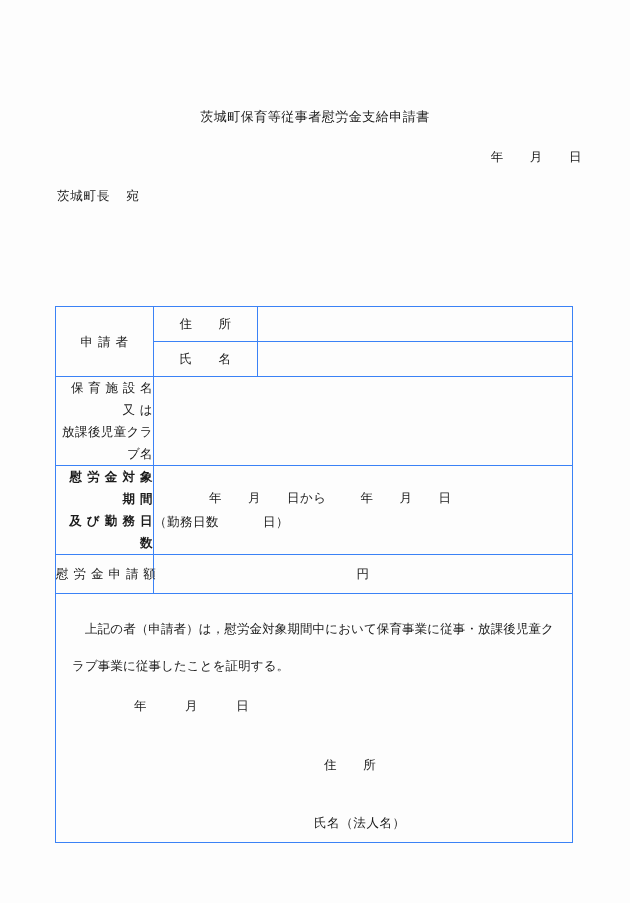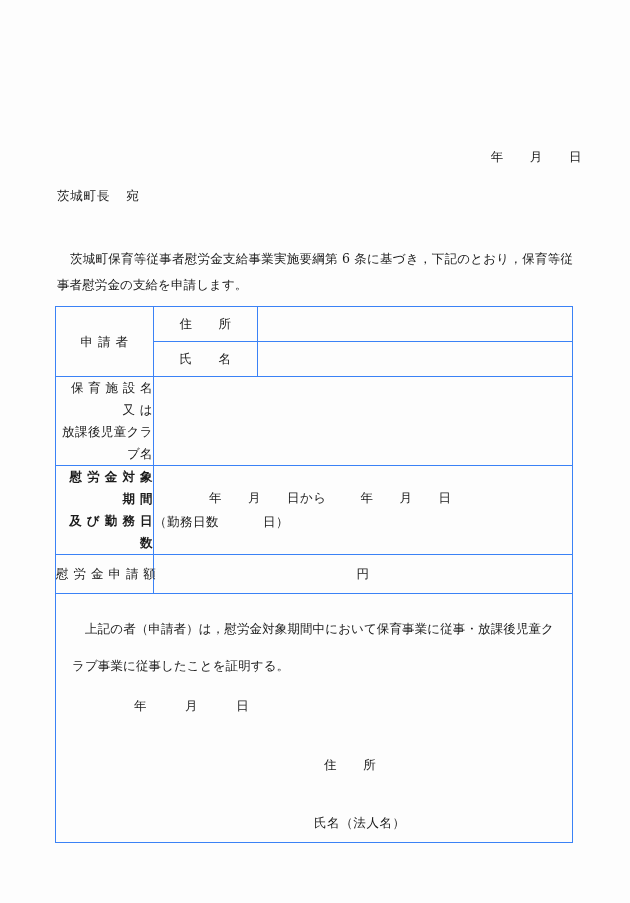--- a/index.html
+++ b/index.html
@@ -180,30 +180,30 @@
     letter-spacing: 0.6px;
     white-space: nowrap;
   }
 </style>
 </head>
 <body>
 
 <div class="page">
 
 
+  <div class="doc-title">茨城町保育等従事者慰労金支給申請書</div>
 
   <div class="date-line">
     <span>年</span><span class="gap"></span><span>月</span><span class="gap"></span><span>日</span>
   </div>
 
   <div class="addressee">
     <span>茨城町長</span><span class="gap"></span><span>宛</span>
   </div>
 
-  <div class="body-para">茨城町保育等従事者慰労金支給事業実施要綱第 6 条に基づき，下記のとおり，保育等従事者慰労金の支給を申請します。</div>
 
   <table class="form-table">
     <tbody>
         <tr>
       <td class="cell-applicant lbl" rowspan="2">
         <span>申 請 者</span>
       </td>
       <td class="cell-sublabel lbl">
         <span>住　　所</span>
       </td>

